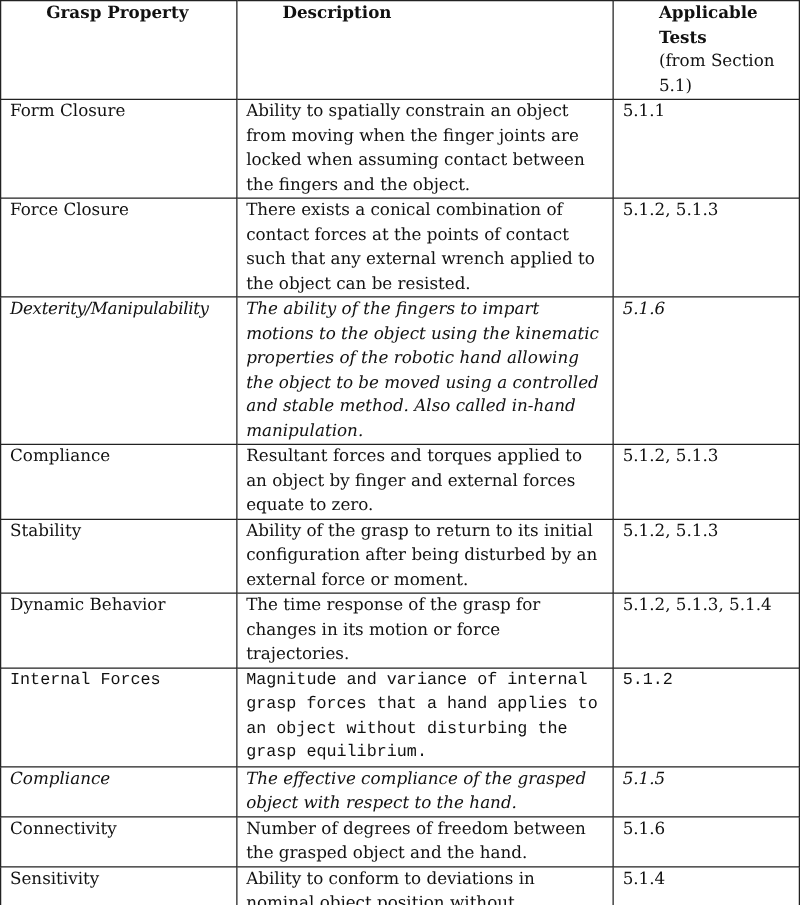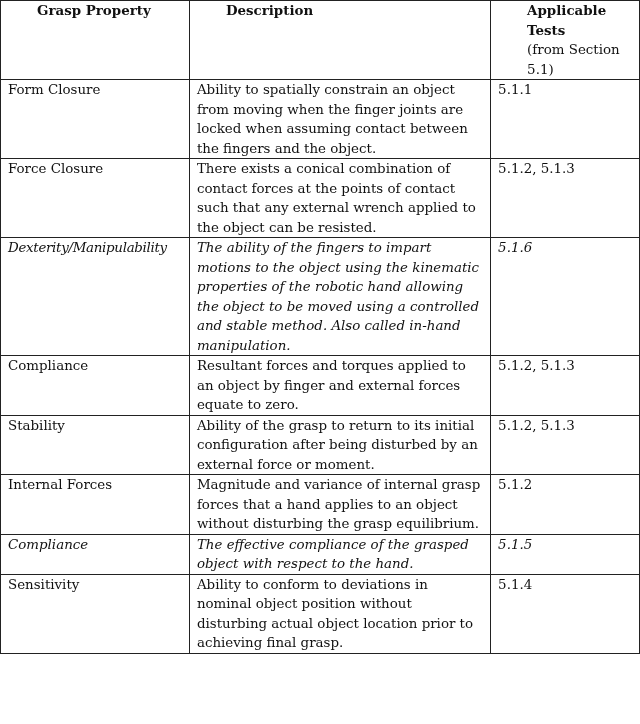--- a/index.html
+++ b/index.html
@@ -26,21 +26,21 @@
   col.c3 { width: 149px; }
   td.desc { text-align: justify; hyphens: auto; }
   .sub { font-weight: normal; display: block; }
   tr.r0 { height: 39px; }
   tr.r1 { height: 78px; padding-left: 44px; }
   tr.r2 { height: 78px; }
   tr.r3 { height: 117px; font-style: italic; }
   tr.r4 { height: 58px; }
   tr.r5 { height: 59px; }
   tr.r6 { height: 39px; }
-  tr.r7 { height: 59px; }
+  tr.r7 { height: 59px; font-family: Liberation Mono, monospace; }
   tr.r8 { height: 39px; }
   tr.r9 { height: 39px; font-style: italic; }
   tr.r10 { height: 39px; }
   tr.r11 { height: 77px; }
 </style>
 </head>
 <body>
 
 <table class="grasp" lang="en">
   <colgroup>
@@ -75,29 +75,39 @@
   <tr class="r4">
     <td>Compliance</td>
     <td class="desc">Resultant forces and torques applied to an object by finger and external forces equate to zero.</td>
     <td>5.1.2, 5.1.3</td>
   </tr>
   <tr class="r5">
     <td>Stability</td>
     <td class="desc">Ability of the grasp to return to its initial configuration after being disturbed by an external force or moment.</td>
     <td>5.1.2, 5.1.3</td>
   </tr>
+  <tr class="r6">
+    <td>Dynamic Behavior</td>
+    <td class="desc">The time response of the grasp for changes in its motion or force trajectories.</td>
+    <td>5.1.2, 5.1.3, 5.1.4</td>
+  </tr>
   <tr class="r7">
     <td>Internal Forces</td>
     <td class="desc">Magnitude and variance of internal grasp forces that a hand applies to an object without disturbing the grasp equilibrium.</td>
     <td>5.1.2</td>
   </tr>
   <tr class="r9">
     <td>Compliance</td>
     <td class="desc">The effective compliance of the grasped object with respect to the hand.</td>
     <td>5.1.5</td>
   </tr>
+  <tr class="r10">
+    <td>Connectivity</td>
+    <td class="desc">Number of degrees of freedom between the grasped object and the hand.</td>
+    <td>5.1.6</td>
+  </tr>
   <tr class="r11">
     <td>Sensitivity</td>
     <td class="desc">Ability to conform to deviations in nominal object position without disturbing actual object location prior to achieving final grasp.</td>
     <td>5.1.4</td>
   </tr>
 </tbody>
   </table>
 
 </body></html>

